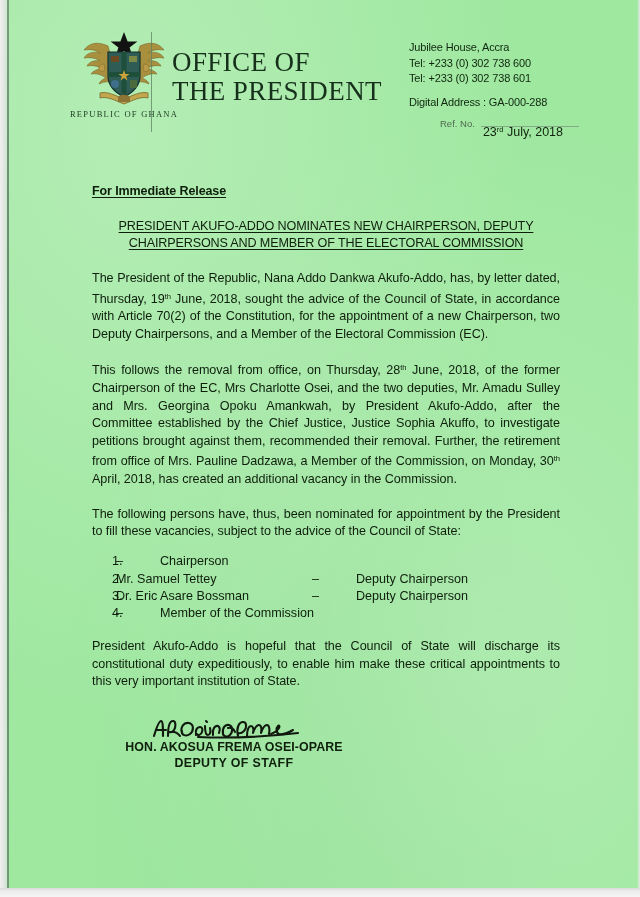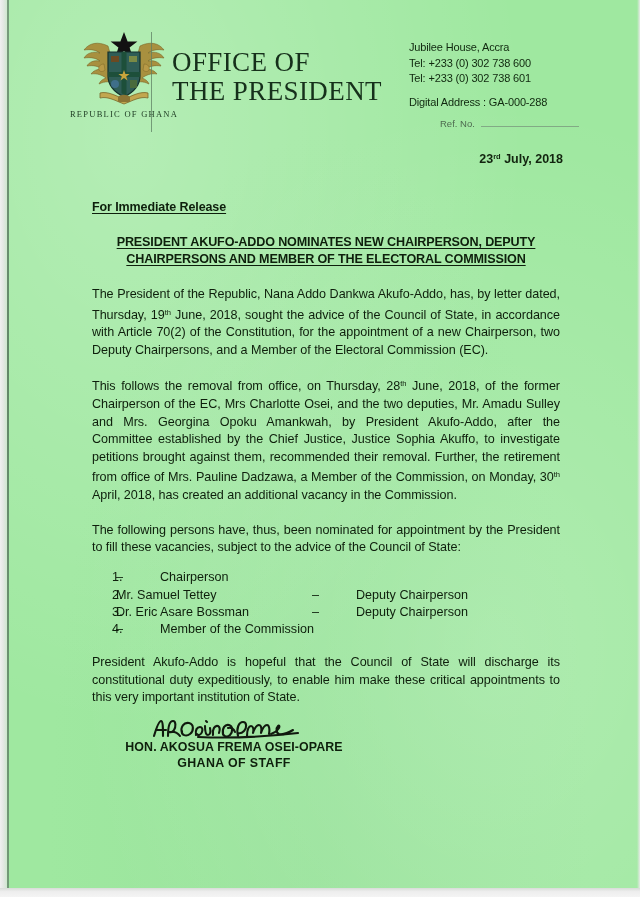--- a/index.html
+++ b/index.html
@@ -119,51 +119,51 @@
     flex: 1;
     height: 1px;
     margin-left: 6px;
     margin-bottom: 2px;
     background: #7b9a7e;
     opacity: .8;
   }
 
   #doc-date {
     position: absolute;
-    left: 0; top: 152px;
+    left: 0; top: 125px;
     width: 640px;
     text-align: right;
     padding-right: 77px;
     font-size: 12.5px;
-    font-weight: 700;
+    font-weight: 400;
     color: #12240f;
   }
   #doc-date sup { font-size: 7.5px; vertical-align: 4px; }
 
   
   #body-area {
     position: absolute;
-    left: 92px; top: 200px;
+    left: 92px; top: 184px;
     width: 468px;
     color: #0e1f0c;
   }
 
   #release-tag {
     font-size: 12.5px;
     font-weight: bold;
     text-decoration: underline;
     text-underline-offset: 2px;
     letter-spacing: -0.1px;
   }
 
   #headline {
     margin-top: 20px;
     font-size: 12.6px;
     line-height: 16.5px;
-    font-weight: bold;
+    font-weight: normal;
     text-align: center;
     letter-spacing: -0.15px;
   }
   #headline .h-line {
     display: inline-block;
     text-decoration: underline;
     text-underline-offset: 2px;
   }
 
   .para {
@@ -356,17 +356,17 @@
         <path d="M73 18 C72 12 75 8 79 9 C83 10 83 16 80 19 C77 22 72 20 73 16"></path>
         <path d="M78 12 C81 11 84 13 85 16"></path>
         <path d="M88 20 C86 12 89 6 93 6 C97 6 97 12 94 15 C91 18 88 17 88 17"></path>
         <path d="M97 20 C97 13 99 10 101 10 C103 10 104 13 103 17 C105 11 107 9 109 9 C111 9 112 12 111 17
                  C113 11 115 9 117 9 C119 9 120 13 119 18"></path>
         <path d="M121 18 C124 17 127 15 129 12 C130 10 129 9 128 10 C126 12 126 17 129 18 C133 19 138 17 143 14"></path>
         <path d="M48 21 C70 22 105 22 148 17"></path>
       </g>
     </svg>
     <div class="sig-name">HON. AKOSUA FREMA OSEI-OPARE</div>
-    <div class="sig-title">GHANA OF STAFF</div>
+    <div class="sig-title">DEPUTY OF STAFF</div>
   </div>
 
   <div id="edge-bottom"></div>
 </div>
 
 </body></html>

